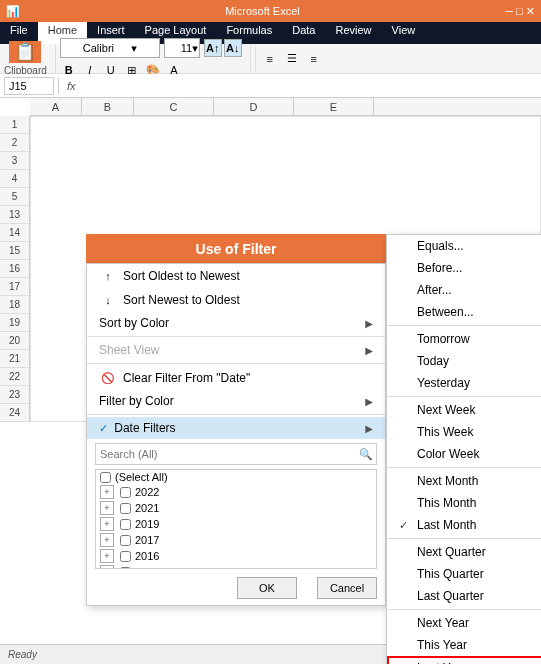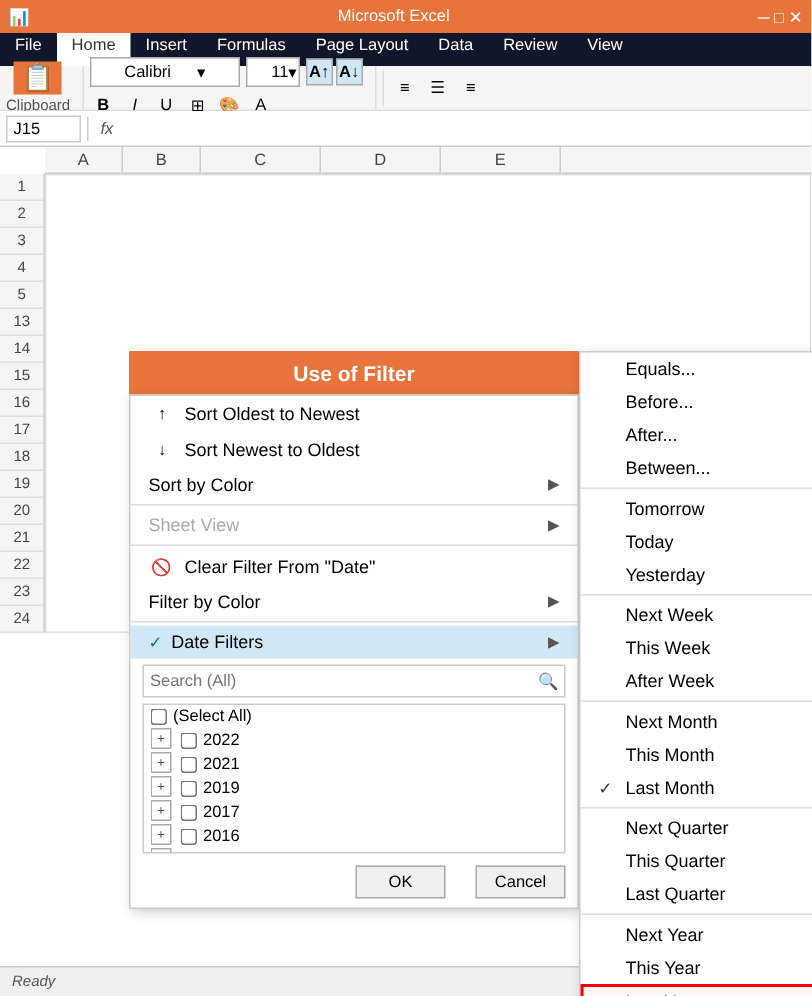--- a/index.html
+++ b/index.html
@@ -237,21 +237,21 @@
     
     .checklist {
       margin: 2px 8px;
       border: 1px solid #ccc;
       height: 100px;
       overflow-y: auto;
       background: white;
     }
     .check-item {
       display: flex;
-      align-items: flex-end;
+      align-items: center;
       gap: 4px;
       padding: 1px 4px;
       font-size: 11px;
     }
     .check-item input[type=checkbox] {
       width: 11px;
       height: 11px;
     }
     .expand-btn {
       width: 14px;
@@ -430,22 +430,22 @@
   <div class="title-bar">
     <span>📊</span>
     <span>Microsoft Excel</span>
     <span>─ □ ✕</span>
   </div>
 
   <div class="ribbon-tabs">
     <div class="ribbon-tab">File</div>
     <div class="ribbon-tab active">Home</div>
     <div class="ribbon-tab">Insert</div>
+    <div class="ribbon-tab">Page Layout</div>
     <div class="ribbon-tab">Formulas</div>
-    <div class="ribbon-tab">Page Layout</div>
     <div class="ribbon-tab">Data</div>
     <div class="ribbon-tab">Review</div>
     <div class="ribbon-tab">View</div>
   </div>
 
   <div class="toolbar-row">
 
     <div class="clipboard-section">
       <div class="paste-icon">📋</div>
       <span class="clipboard-label">Clipboard</span>
@@ -663,21 +663,21 @@
       <div class="date-menu-item">
         <span class="check-space"></span>
         <span>Next Week</span>
       </div>
       <div class="date-menu-item">
         <span class="check-space"></span>
         <span>This Week</span>
       </div>
       <div class="date-menu-item">
         <span class="check-space"></span>
-        <span>After Week</span>
+        <span>Color Week</span>
       </div>
       <div class="menu-separator"></div>
       <div class="date-menu-item">
         <span class="check-space"></span>
         <span>Next Month</span>
       </div>
       <div class="date-menu-item">
         <span class="check-space"></span>
         <span>This Month</span>
       </div>

